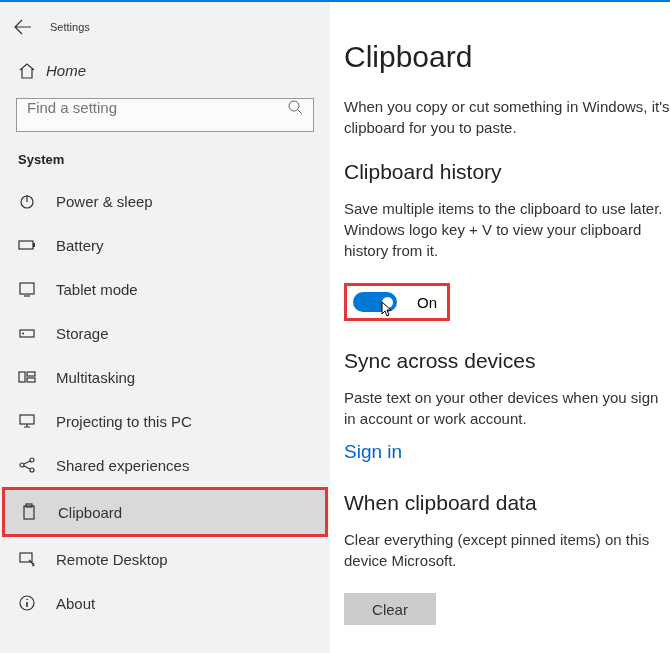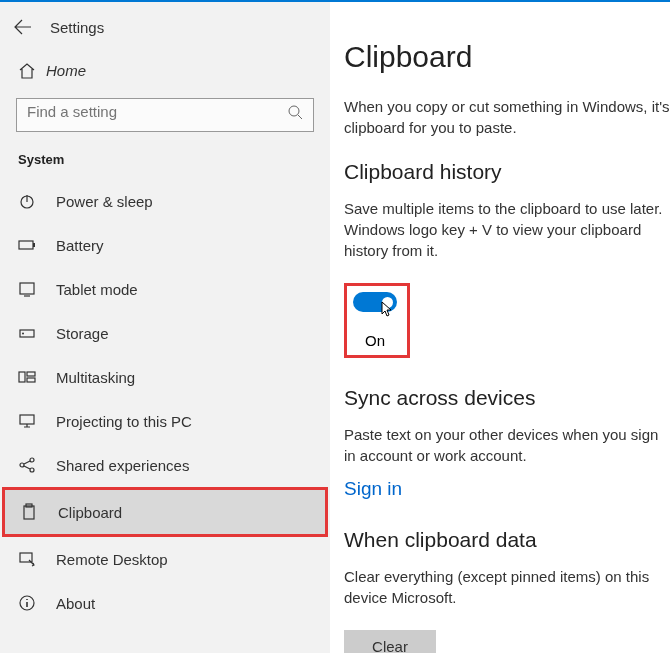--- a/index.html
+++ b/index.html
@@ -1,35 +1,35 @@
 <!DOCTYPE html>
 <html><head>
 <meta charset="utf-8">
 <style>
 * { margin: 0; padding: 0; box-sizing: border-box; font-family: "Segoe UI", -apple-system, sans-serif; }
 body { width: 670px; height: 653px; overflow: hidden; background: #fff; border-top: 2px solid #0078d4; display: flex; }
 .sidebar { width: 330px; background: #f2f2f2; padding: 12px 0 0 0; height: 100%; }
 .titlebar { display: flex; align-items: center; padding: 4px 14px 18px 14px; gap: 18px; }
 .back-arrow { width: 18px; height: 18px; display: flex; align-items: center; justify-content: center; cursor: pointer; }
-.title-text { font-size: 15px; color: #333; }
+.title-text { font-size: 11px; color: #333; }
 .home-row { display: flex; padding: 8px 18px 18px 18px; gap: 10px; cursor: pointer; font-style: italic; }
 .home-text { font-size: 15px; color: #333; }
-.search-box { margin: 0 16px 20px 16px; border: 1px solid #999; background: #fbfbfb; height: 34px; display: flex; align-items: flex-end; padding: 11px 10px; }
+.search-box { margin: 0 16px 20px 16px; border: 1px solid #999; background: #fbfbfb; height: 34px; display: flex; align-items: flex-start; padding: 0 10px; }
 .search-input { flex: 1; border: none; background: transparent; font-size: 15px; color: #666; outline: none; }
 .section-header { font-weight: 600; font-size: 13px; padding: 0 18px 12px 18px; color: #222; }
 .nav-list { }
 .nav-item { display: flex; align-items: center; padding: 13px 18px; gap: 20px; cursor: pointer; font-size: 15px; color: #333; }
 .nav-item .icon { width: 18px; height: 18px; display: flex; align-items: center; justify-content: center; flex-shrink: 0; }
 .nav-item.selected { background: #d9d9d9; }
 .highlight-clipboard { border: 3px solid #e33737; margin: 0 2px; padding-left: 15px; padding-right: 15px; }
 .main { flex: 1; padding: 38px 0 0 14px; overflow: hidden; background: #fff; }
 .page-title { font-size: 30px; font-weight: 400; color: #222; margin-bottom: 22px; }
 .body-text { font-size: 15px; color: #333; line-height: 1.4; margin-bottom: 22px; }
 .subhead { font-size: 21px; font-weight: 400; color: #222; margin-bottom: 14px; }
-.toggle-box { border: 3px solid #e33737; display: inline-flex; align-items: center; padding: 6px 10px 6px 6px; gap: 20px; margin-bottom: 28px; flex-direction: column; }
+.toggle-box { border: 3px solid #e33737; display: inline-flex; align-items: center; padding: 6px 10px 6px 6px; gap: 20px; margin-bottom: 28px; }
 .toggle { width: 44px; height: 20px; border-radius: 10px; background: #0078d4; position: relative; cursor: pointer; }
 .toggle-knob { width: 11px; height: 11px; border-radius: 50%; background: #fff; position: absolute; right: 4px; top: 4.5px; }
 .toggle-label { font-size: 15px; }
 .cursor { position: absolute; top: 9px; left: 28px; }
 .link { color: #0066cc; font-size: 19px; cursor: pointer; margin-bottom: 28px; display: inline-block; }
 .clear-btn { width: 92px; height: 32px; background: #ccc; border: none; font-size: 15px; color: #333; cursor: pointer; }
 svg { display: block; }
 </style>
 </head>
 <body>

